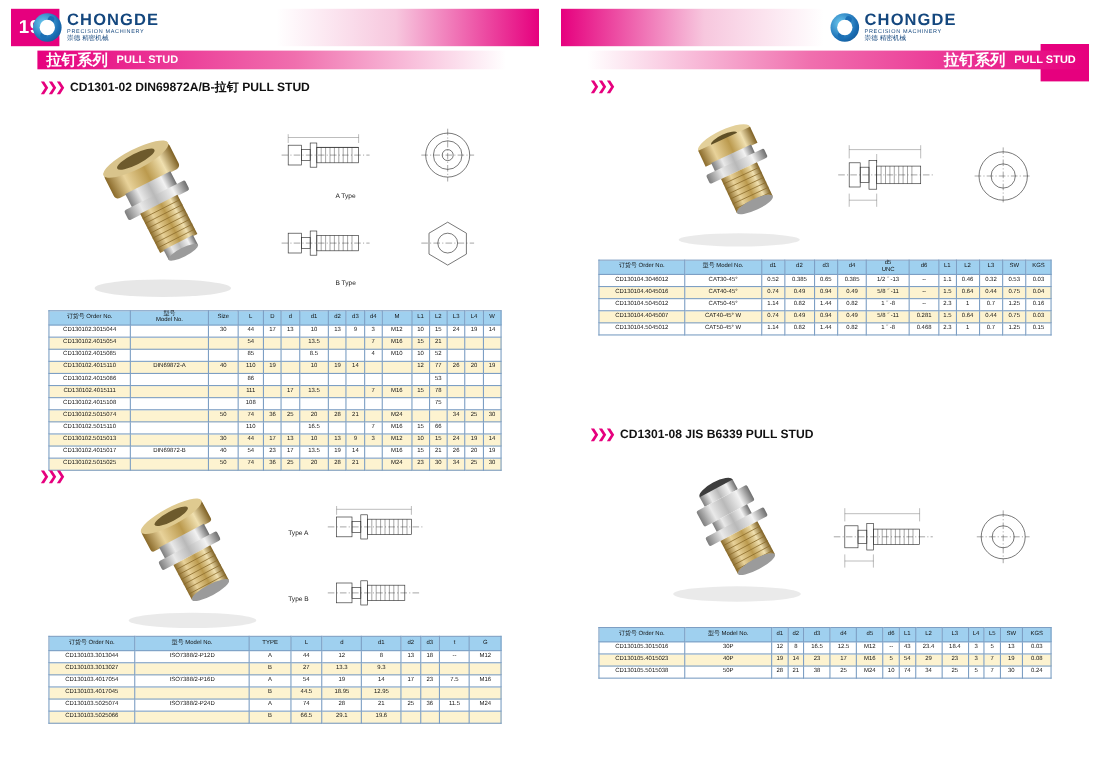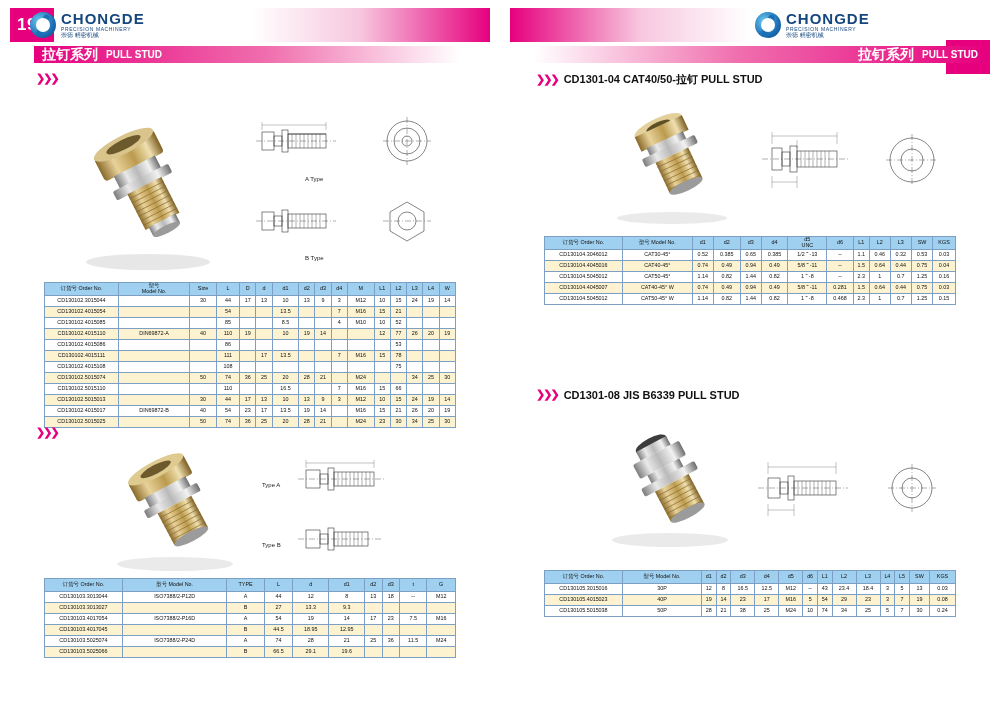--- a/index.html
+++ b/index.html
@@ -145,20 +145,21 @@
     </div>
   </div>
 
   <div class="titlebar">
     <span class="cn">拉钉系列</span>
     <span class="en">PULL STUD</span>
   </div>
 
   <div class="subhead" style="left:36px; top:72px;">
     <span class="arrows">❯❯❯</span>
+    <span>CD1301-02   DIN69872A/B-拉钉  PULL STUD</span>
   </div>
 
   <div class="photo" style="left:60px; top:120px; width:180px; height:150px;">
     <svg width="180" height="150" class="dwg-svg">
       <defs>
         <linearGradient id="steelV" x1="0" y1="0" x2="1" y2="0">
           <stop offset="0%" stop-color="#7d7d7d"></stop>
             <stop offset="25%" stop-color="#e9e9e9"></stop>
           <stop offset="50%" stop-color="#b9b9b9"></stop>
             <stop offset="78%" stop-color="#f2f2f2"></stop>
@@ -689,21 +690,20 @@
     </div>
   </div>
 
   <div class="titlebar">
     <span class="cn">拉钉系列</span>
     <span class="en">PULL STUD</span>
   </div>
 
   <div class="subhead" style="left:36px; top:72px;">
     <span class="arrows">❯❯❯</span>
-    <span>CD1301-04  CAT40/50-拉钉  PULL STUD</span>
   </div>
 
   <div class="photo" style="left:90px; top:110px; width:170px; height:115px;">
     <svg width="170" height="115" class="dwg-svg">
       <ellipse cx="82" cy="108" rx="55" ry="6" fill="#b9b9b9" opacity="0.3"></ellipse>
       <g transform="rotate(-25 82 55)">
         <ellipse cx="86" cy="14" rx="26" ry="8" fill="#e3d09a"></ellipse>
         <ellipse cx="86" cy="14" rx="13" ry="4" fill="#5f4f25"></ellipse>
         <rect x="60" y="14" width="52" height="16" fill="url(#brassV)"></rect>
         <rect x="66" y="29" width="40" height="9" fill="url(#steelV)"></rect>

